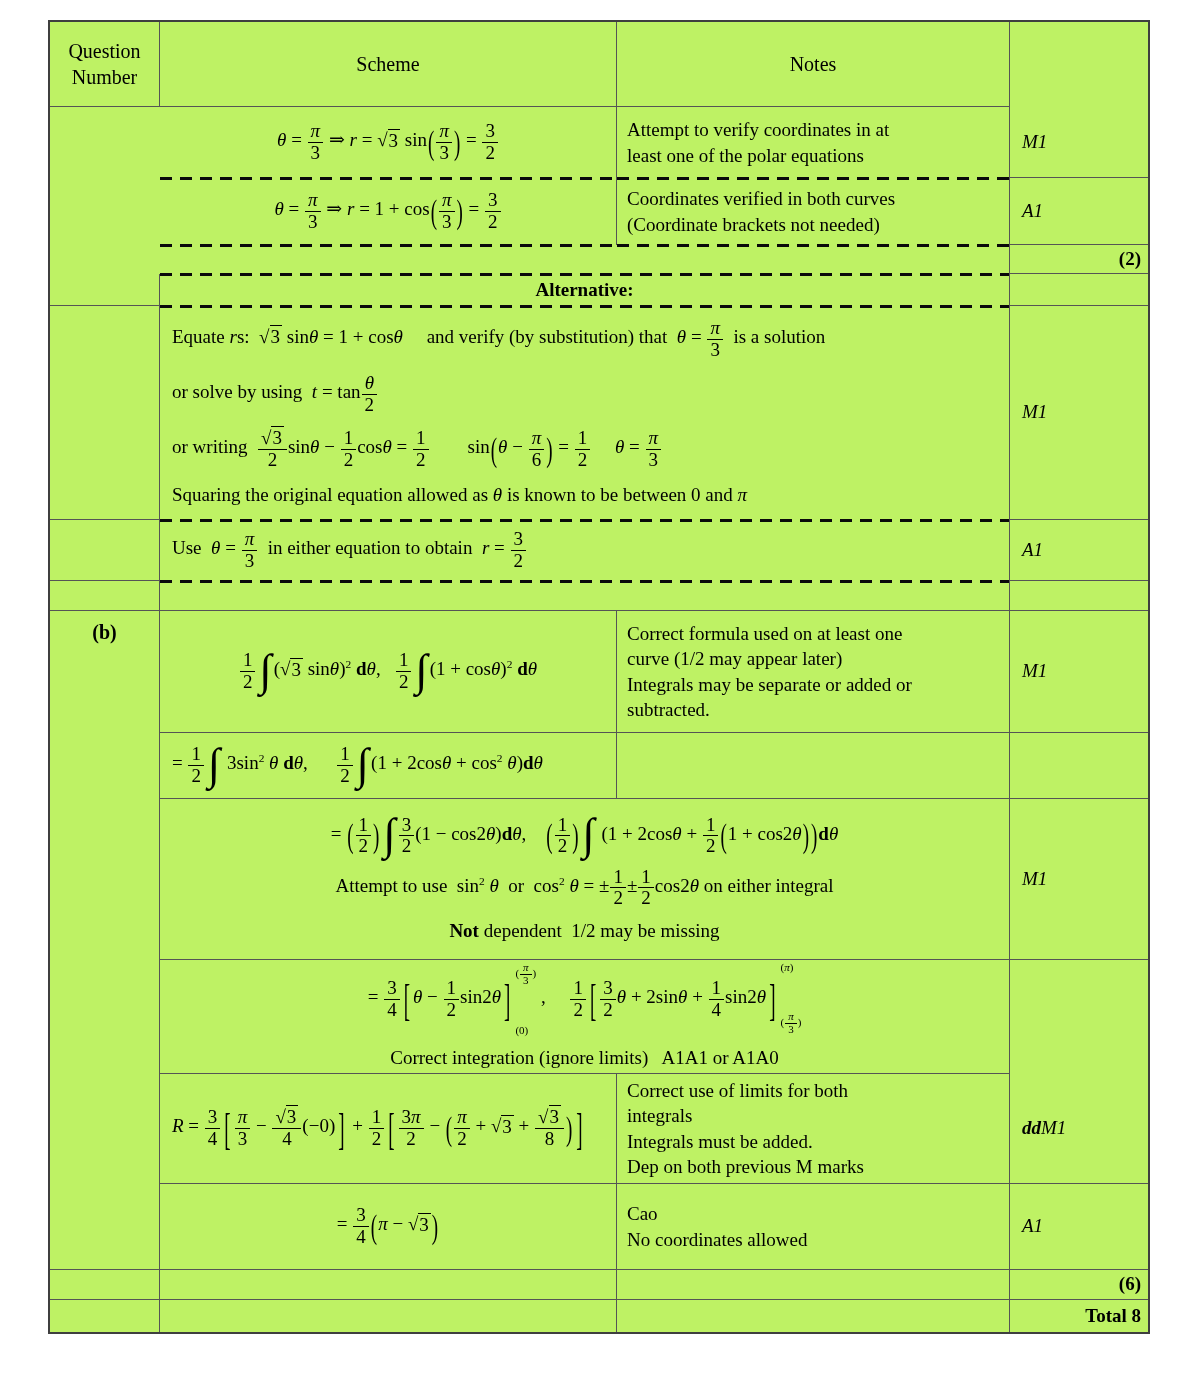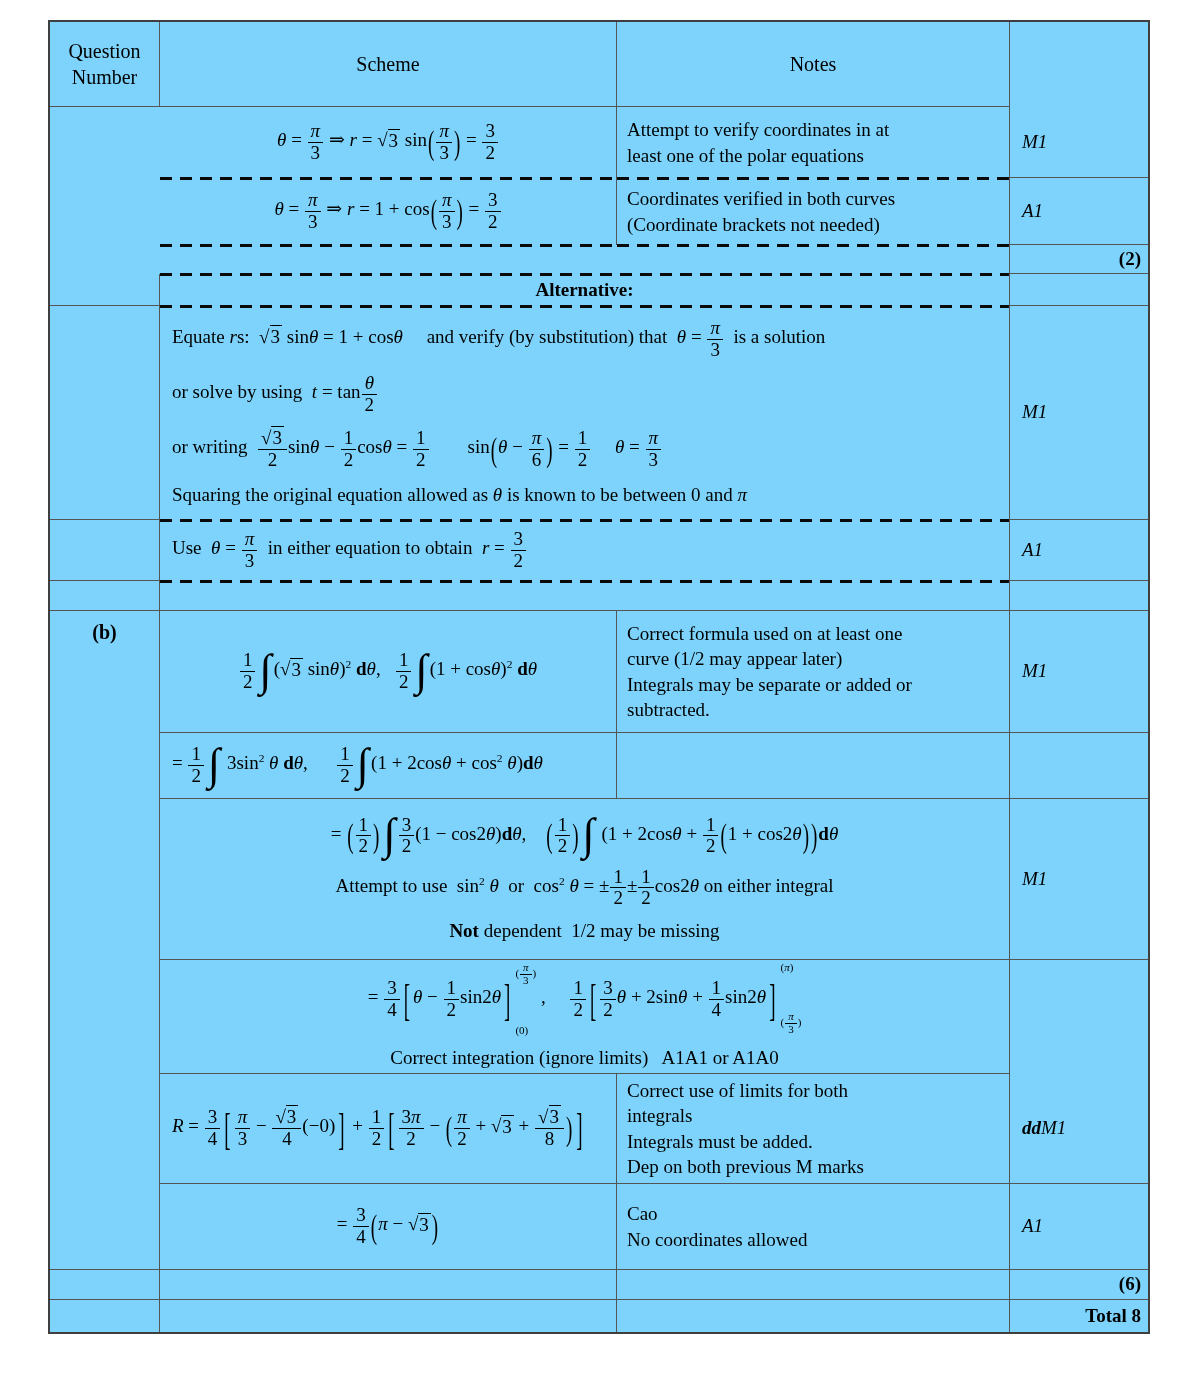--- a/index.html
+++ b/index.html
@@ -8,21 +8,21 @@
     font-family:"Liberation Serif","DejaVu Serif",serif;
     position:relative;overflow:hidden;
   }
   .sheet{position:absolute;left:48px;top:20px;}
   .grid{
     display:grid;
     grid-template-columns:110px 457px 393px 138px;
     grid-template-rows:85px 71px 67px 29px 32px 214px 61px 30px 122px 66px 161px 114px 110px 86px 30px 32px;
     width:1098px;
     border:2px solid #3f3f3f;
-    background:#7dd3fc;
+    background:#bef264;
   }
   .cell{position:relative;box-sizing:border-box;font-size:19px;line-height:1.3;}
   .vr{border-right:1.6px solid #555;}
   .bs{border-bottom:1.6px solid #555;}
   .bd::after{
     content:"";position:absolute;left:0;right:0;bottom:-2px;height:3.4px;z-index:3;
     background:repeating-linear-gradient(90deg,#0a0a0a 0 12px,transparent 12px 20px);
   }
   .hc{display:flex;align-items:center;justify-content:center;text-align:center;
       font-size:20px;white-space:pre-line;}

